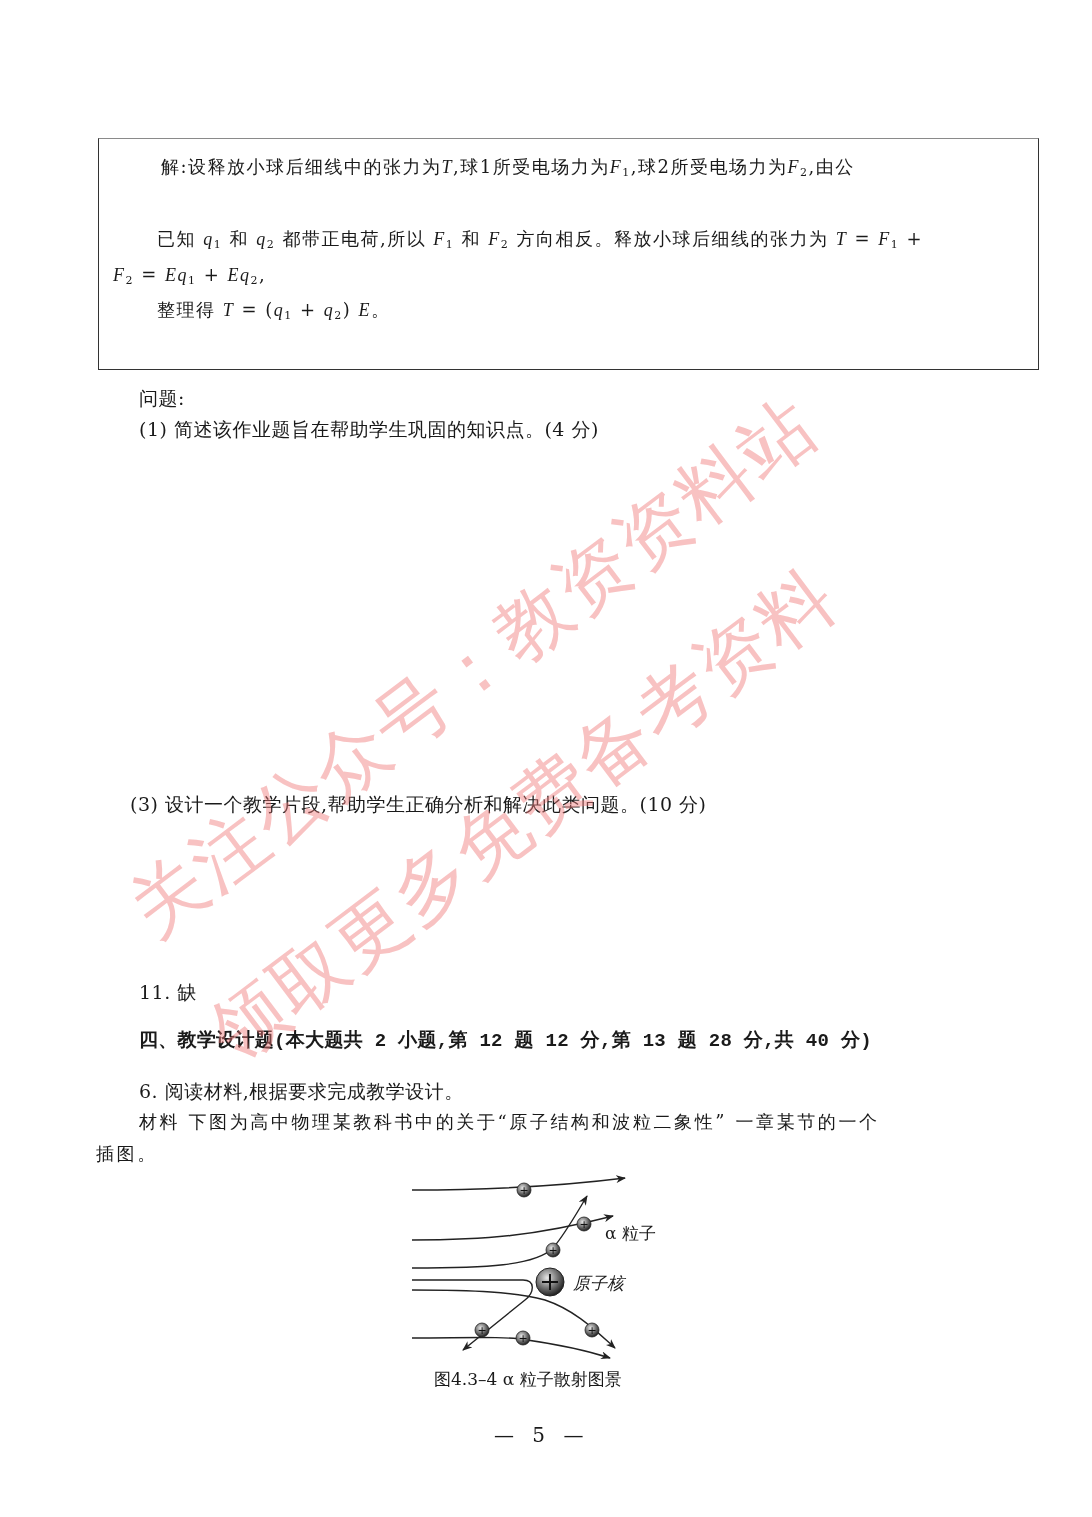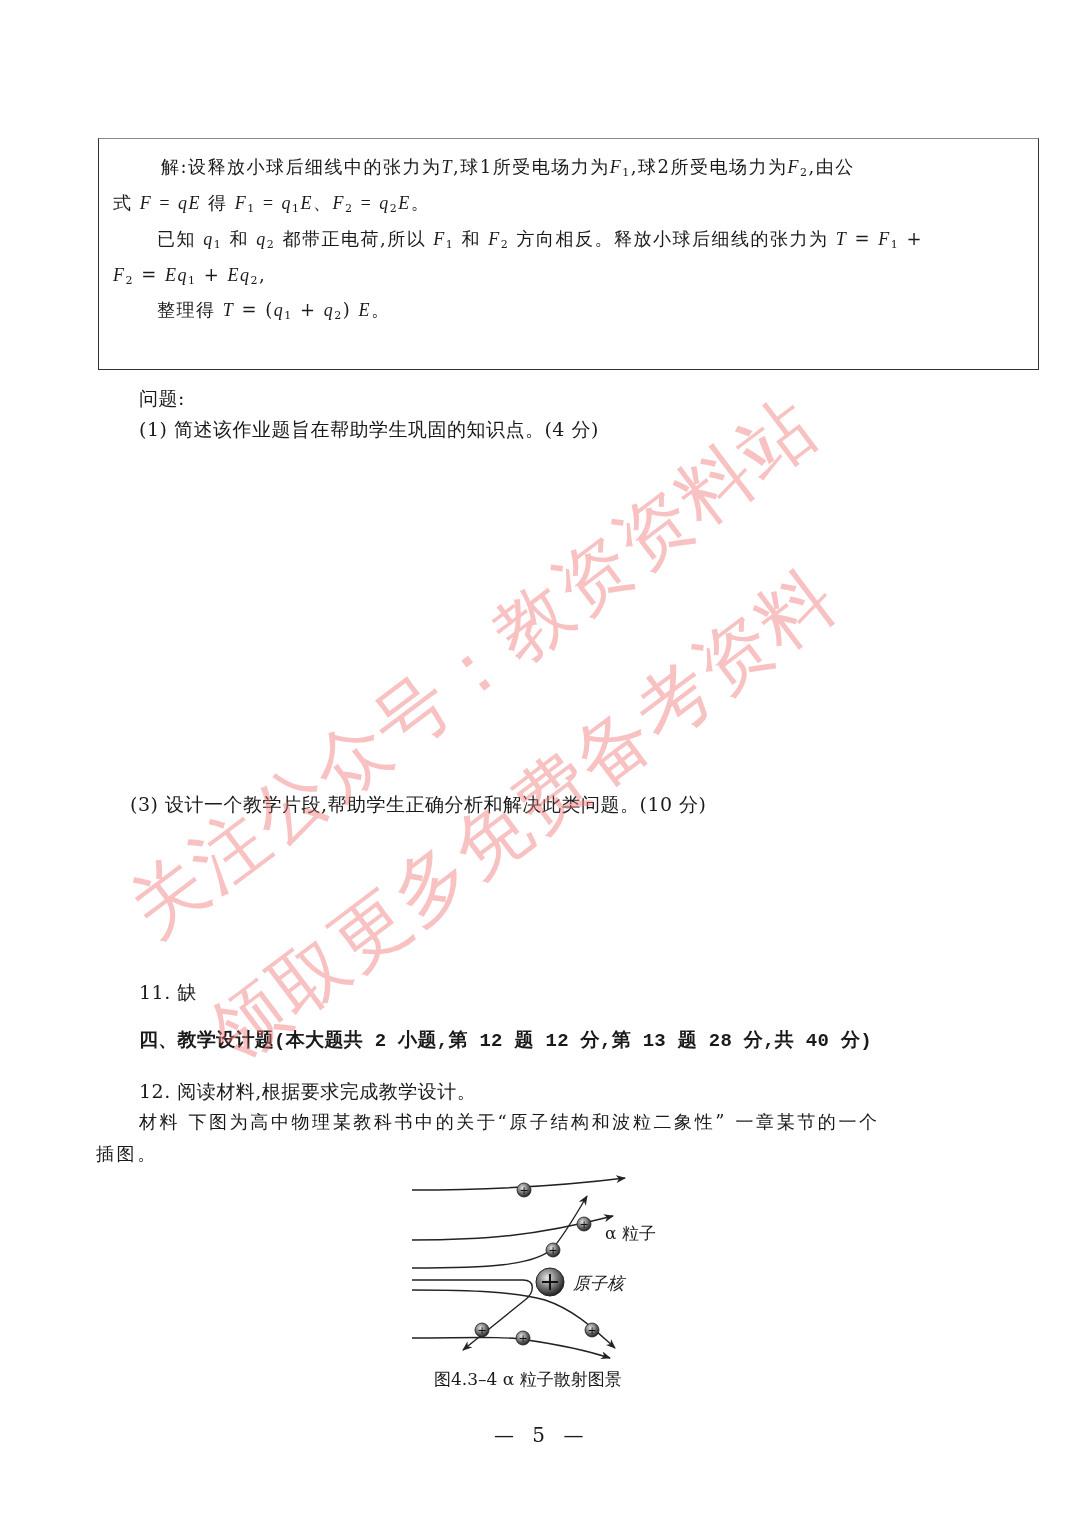--- a/index.html
+++ b/index.html
@@ -109,43 +109,40 @@
   </style>
 </head>
 <body>
 
 <div class="page">
 
   <div class="solution-box">
     <div class="sol-line" style="left:62px; top:16px;">
       <span>解:设释放小球后细线中的张力为</span><span class="m">T</span><span>,球1所受电场力为</span><span class="m">F</span><sub>1</sub><span>,球2所受电场力为</span><span class="m">F</span><sub>2</sub><span>,由公</span>
     </div>
-    <div class="sol-line" style="left:14px; top:52px;">
-      <span>式</span> <span class="m">F = qE</span><span> 得 </span><span class="m">F</span><sub>1</sub><span class="m"> = q</span><sub>1</sub><span class="m">E</span><span>、</span><span class="m">F</span><sub>2</sub><span class="m"> = q</span><sub>2</sub><span class="m">E</span><span>。</span>
-    </div>
     <div class="sol-line" style="left:58px; top:88px;">
       <span>已知 </span><span class="m">q</span><sub>1</sub><span> 和 </span><span class="m">q</span><sub>2</sub><span> 都带正电荷,所以 </span><span class="m">F</span><sub>1</sub><span> 和 </span><span class="m">F</span><sub>2</sub><span> 方向相反。释放小球后细线的张力为 </span><span class="m">T</span><span> = </span><span class="m">F</span><sub>1</sub><span> +</span>
     </div>
     <div class="sol-line" style="left:14px; top:124px;">
       <span class="m">F</span><sub>2</sub><span> = </span><span class="m">Eq</span><sub>1</sub><span> + </span><span class="m">Eq</span><sub>2</sub><span>,</span>
     </div>
     <div class="sol-line" style="left:58px; top:159px;">
       <span>整理得 </span><span class="m">T</span><span> = (</span><span class="m">q</span><sub>1</sub><span> + </span><span class="m">q</span><sub>2</sub><span>) </span><span class="m">E</span><span>。</span>
     </div>
   </div>
 
   <div class="text" style="left:139px; top:385px;">问题:</div>
   <div class="text" style="left:139px; top:416px;">(1) 简述该作业题旨在帮助学生巩固的知识点。(4 分)</div>
   <div class="text" style="left:130px; top:791px;">(3) 设计一个教学片段,帮助学生正确分析和解决此类问题。(10 分)</div>
 
   <div class="text" style="left:139px; top:979px;">11. 缺</div>
 
   <div class="heading" style="left:139px; top:1028px;">四、教学设计题(本大题共 2 小题,第 12 题 12 分,第 13 题 28 分,共 40 分)</div>
 
-  <div class="text" style="left:139px; top:1078px;">12. 阅读材料,根据要求完成教学设计。</div>
+  <div class="text" style="left:139px; top:1078px;">6. 阅读材料,根据要求完成教学设计。</div>
   <div class="material" style="left:139px; top:1110px;">材料    下图为高中物理某教科书中的关于“原子结构和波粒二象性” 一章某节的一个</div>
   <div class="material" style="left:96px; top:1142px;">插图。</div>
 
   <div class="figure">
     <svg width="270" height="200" viewBox="0 0 270 200">
       <defs>
         <radialGradient id="ball" cx="40%" cy="35%" r="65%">
           <stop offset="0%" stop-color="#e8e8e8"></stop>
           <stop offset="55%" stop-color="#777"></stop>
           <stop offset="100%" stop-color="#222"></stop>

